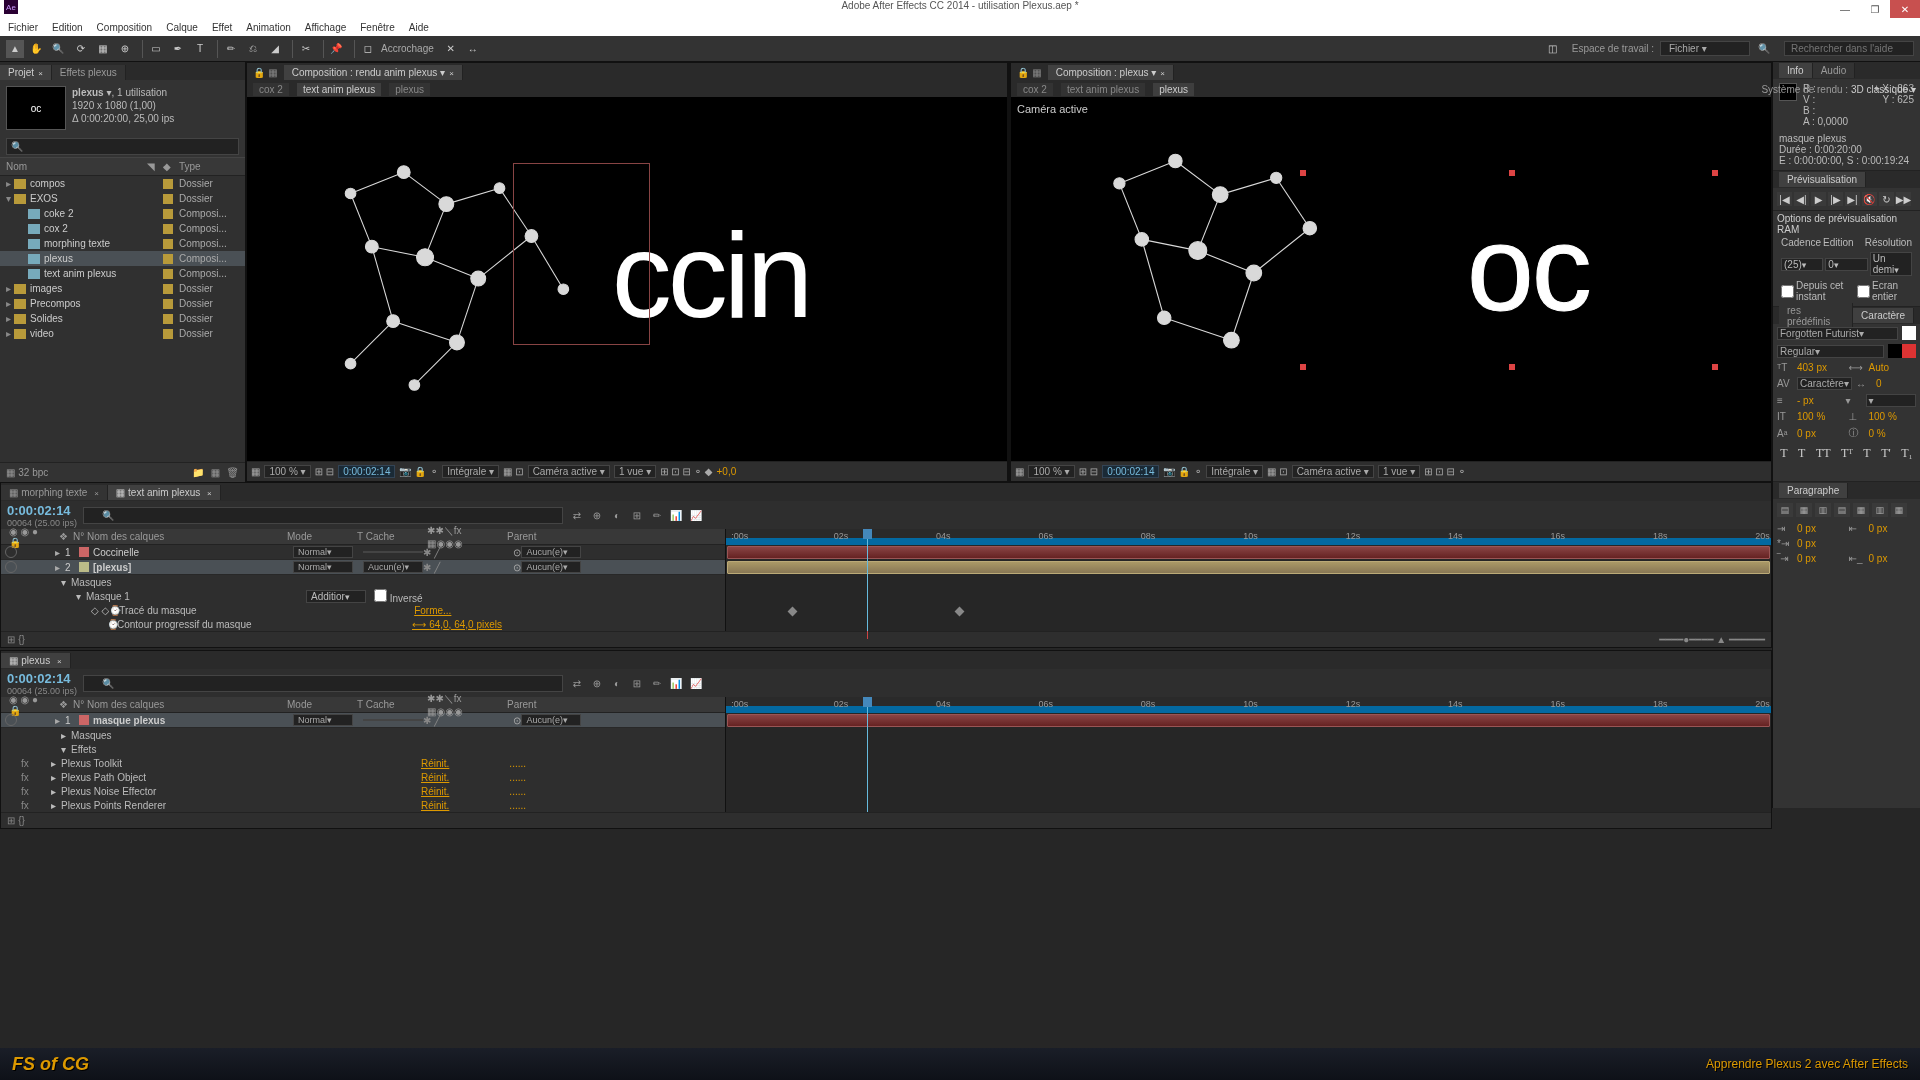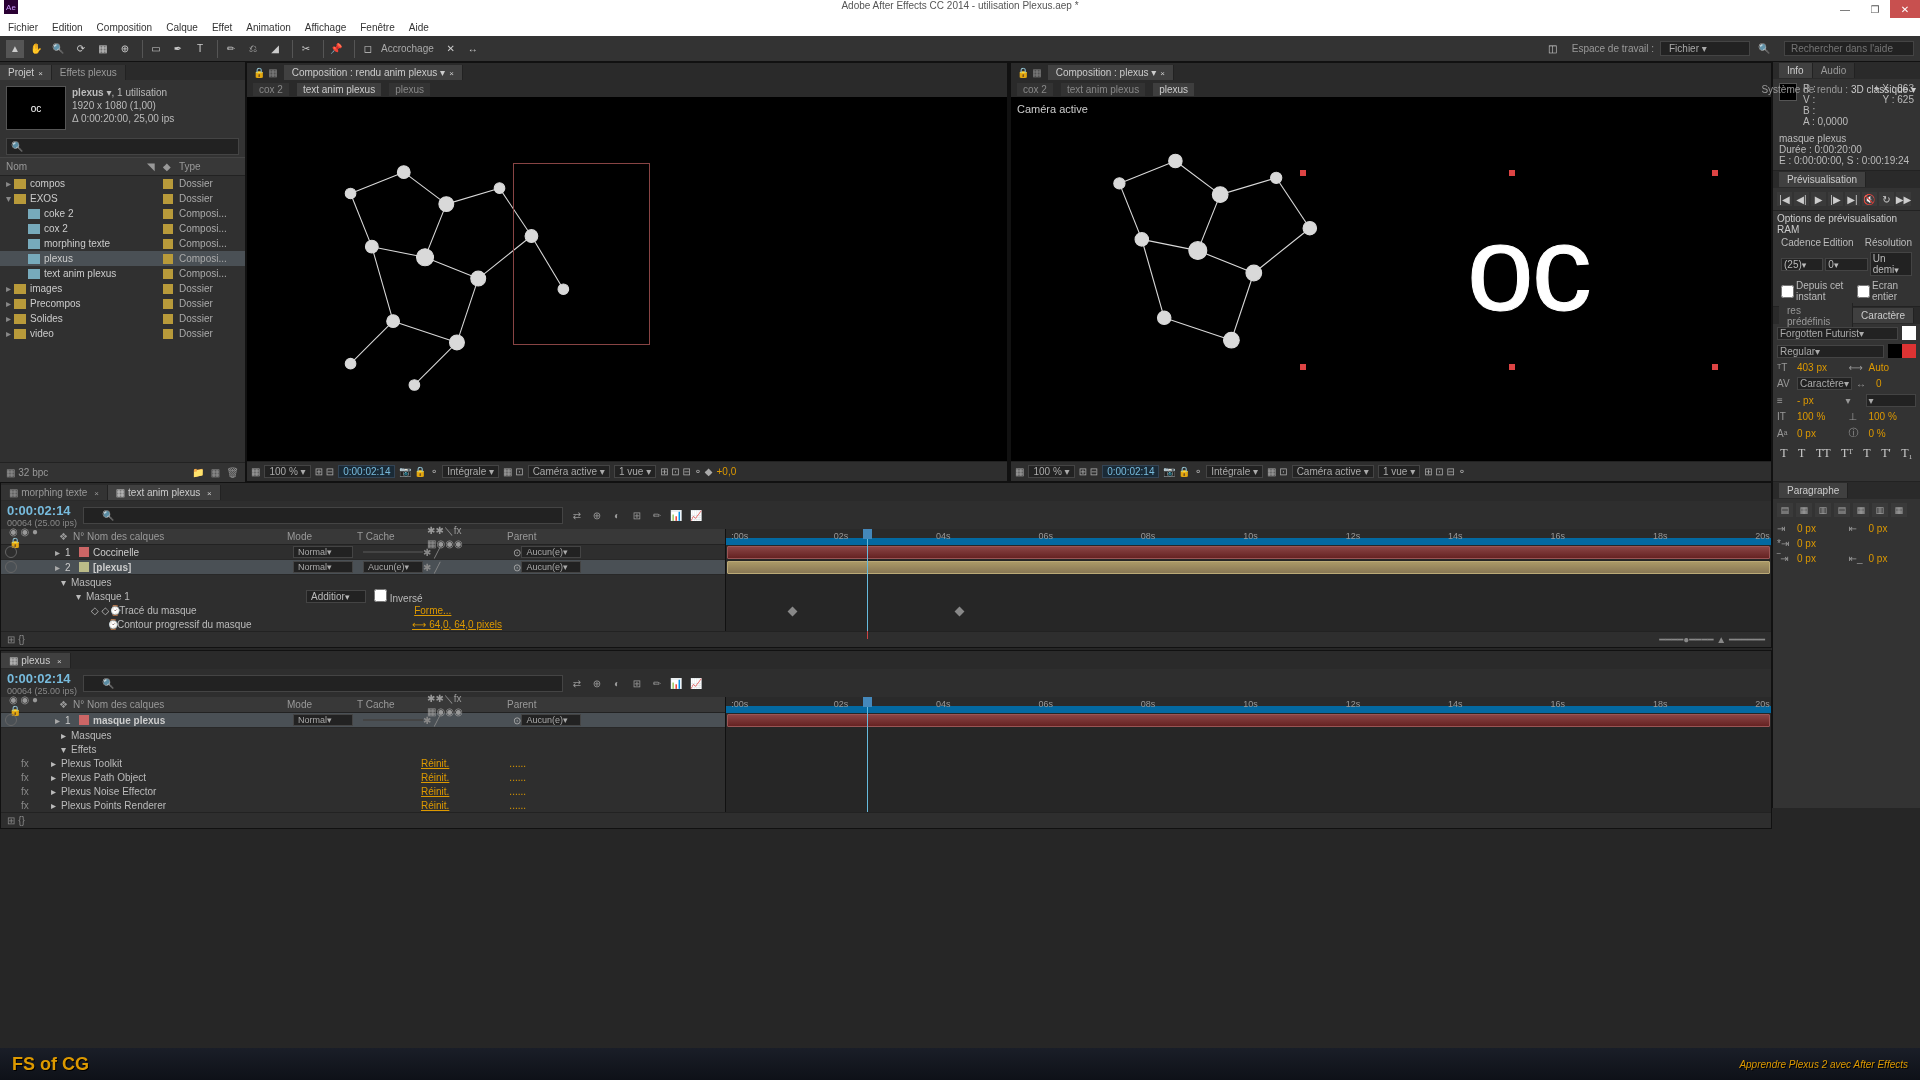--- a/index.html
+++ b/index.html
@@ -119,22 +119,22 @@
 .lb-red{background:linear-gradient(#844,#622);border:1px solid #955}
 .lb-yel{background:linear-gradient(#a96,#875);border:1px solid #ba7}
 .kf{position:absolute;width:7px;height:7px;background:#888;transform:rotate(45deg)}
 .tl-foot{height:16px;background:#2e2e2e;border-top:1px solid #222;display:flex;align-items:center;padding:0 6px;gap:6px;color:#888}
 
 .para-panel{width:148px;background:#333;border-left:1px solid #111}
 .para-icons{display:flex;gap:3px;padding:4px;flex-wrap:wrap}
 .pico{width:16px;height:14px;background:#3a3a3a;display:flex;align-items:center;justify-content:center;cursor:pointer;font-size:9px}
 
 .footer{position:absolute;bottom:0;left:0;right:0;height:32px;background:linear-gradient(#1a1e28,#0e1118);display:flex;align-items:center;padding:0 12px}
-.logo{font-size:18px;font-weight:bold;color:#d90;text-shadow:1px 1px #000}
-.ftxt{margin-left:auto;font-size:10px;font-style:italic;color:#d90;text-shadow:1px 1px #000}
+.logo{font-size:18px;font-weight:bold;font-style:italic;color:#d90;text-shadow:1px 1px #000}
+.ftxt{margin-left:auto;font-size:12px;color:#d90;text-shadow:1px 1px #000}
 
 .render-sys{position:absolute;right:4px;color:#999;font-size:10px}
 </style>
 </head>
 <body>
 
 <div class="titlebar">
   <div class="icon">Ae</div>
   <span>Adobe After Effects CC 2014 - utilisation Plexus.aep *</span>
   <div class="winbtns">
@@ -350,20 +350,21 @@
                 <circle cx="210" cy="90" r="6"></circle>
                 <circle cx="160" cy="130" r="7"></circle>
             <circle cx="80" cy="170" r="6"></circle>
                 <circle cx="140" cy="190" r="7"></circle>
                 <circle cx="100" cy="230" r="5"></circle>
                 <circle cx="40" cy="210" r="5"></circle>
             <circle cx="240" cy="140" r="5"></circle>
             </g>
           </svg>
         </div>
+        <div class="bigtext">ccin</div>
         <div style="position:absolute;left:35%;top:18%;width:18%;height:50%;border:1px solid #844"></div>
       </div>
       <div class="vfoot">
         <span>▦</span>
         <span class="vf-sel"><span>100 %</span> ▾</span>
         <span>⊞ ⊟</span>
         <span class="vf-tc">0:00:02:14</span>
         <span>📷 🔒 ⚬</span>
         <span class="vf-sel"><span>Intégrale</span> ▾</span>
         <span>▦ ⊡</span>

